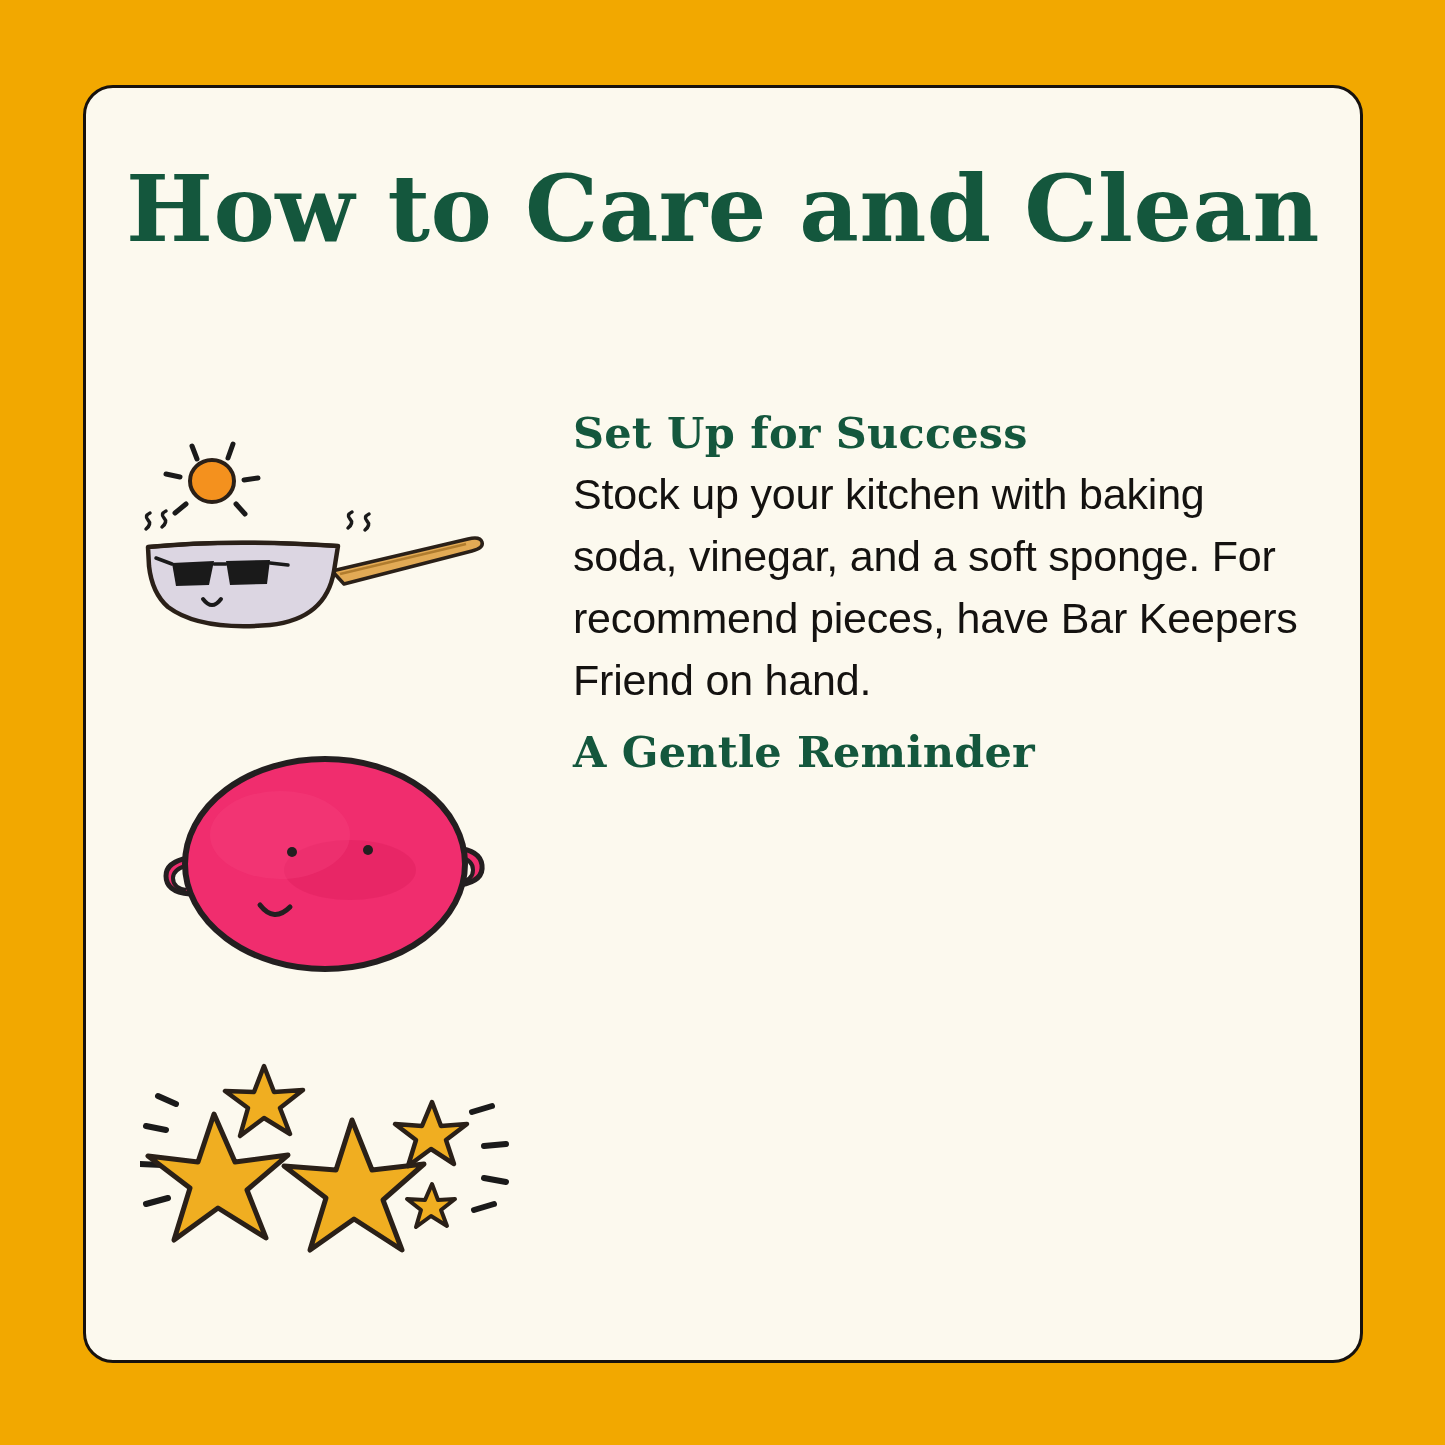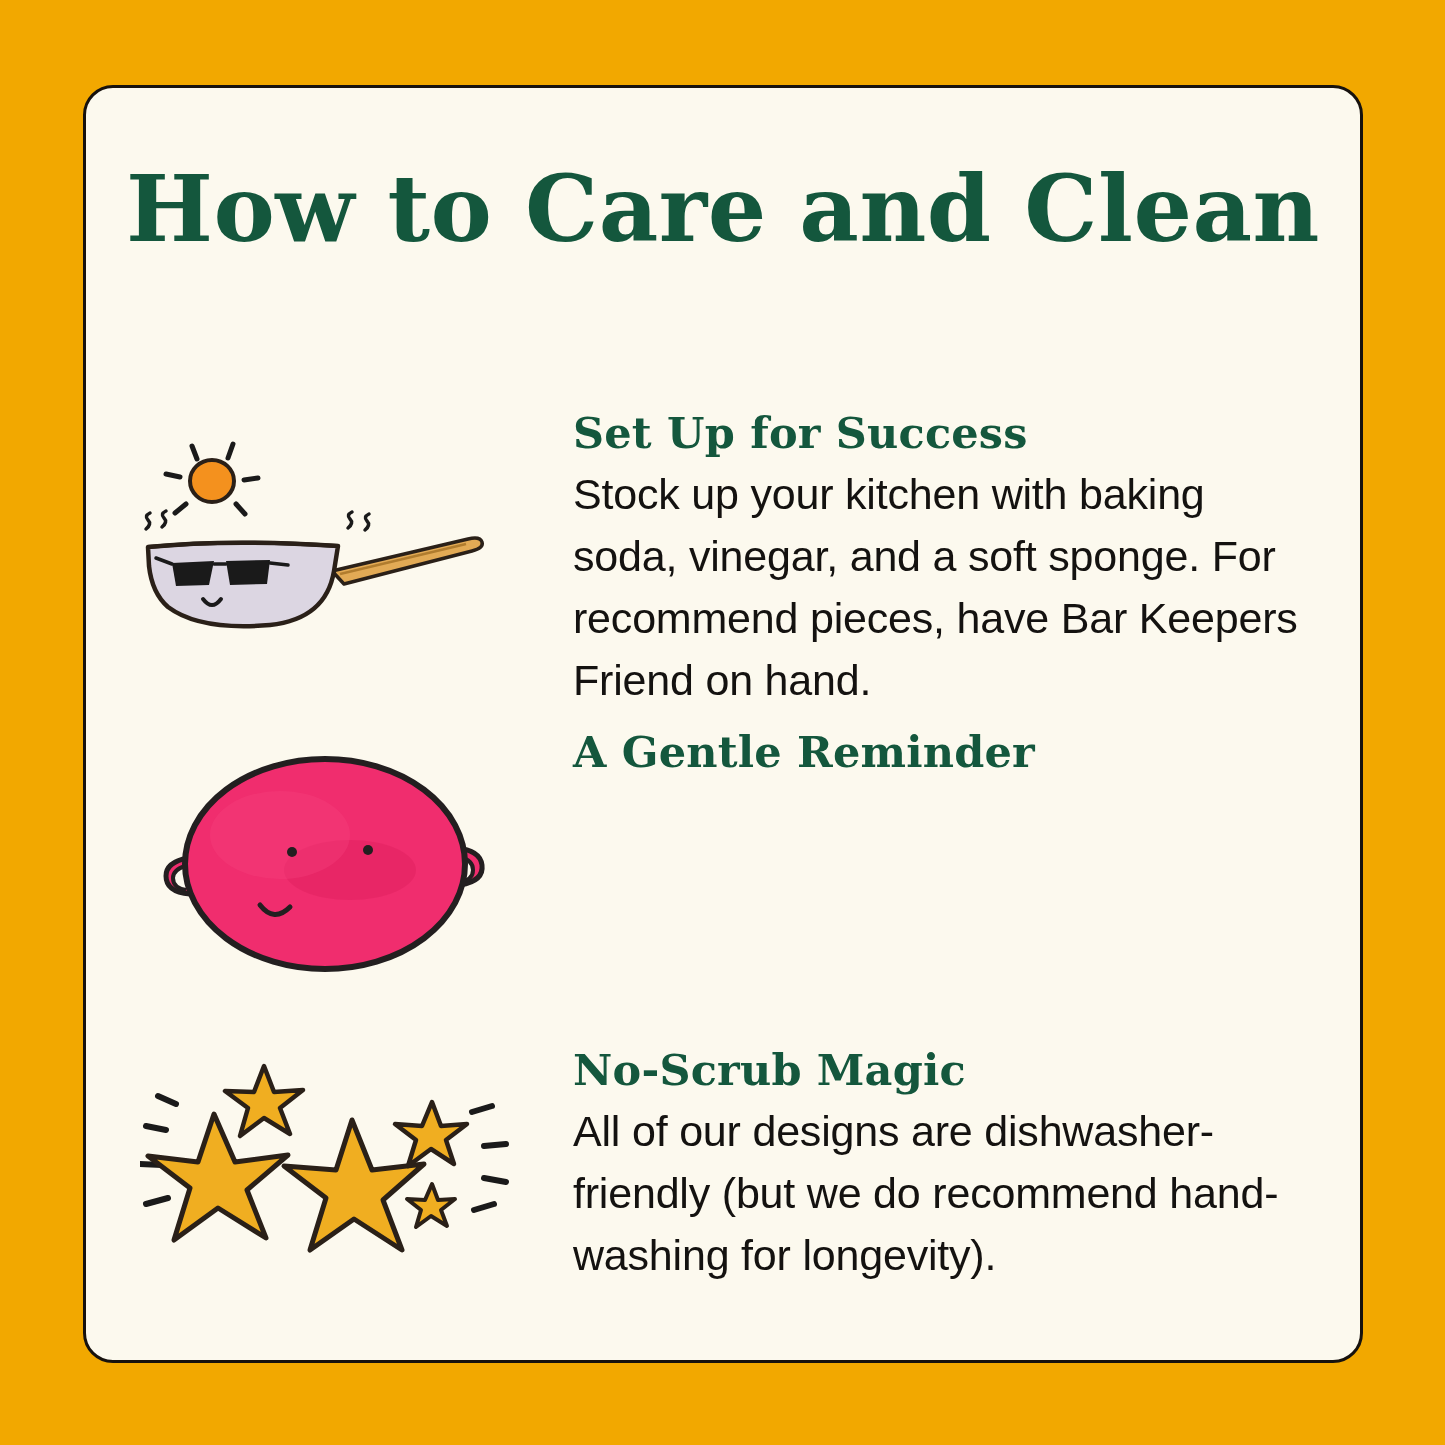--- a/index.html
+++ b/index.html
@@ -217,21 +217,17 @@
 
             <path d="M74 56 L95 104 L148 97 L107 132 L126 180 L78 150 L34 182 L50 130 L8 98 L58 104 Z" fill="#F0AE21" stroke="#2A2018" stroke-width="5" stroke-linejoin="round"></path>
 
             <path d="M212 62 L232 112 L284 106 L243 142 L262 192 L214 161 L170 192 L186 140 L144 108 L196 112 Z" fill="#F0AE21" stroke="#2A2018" stroke-width="5" stroke-linejoin="round"></path>
 
             <path d="M292 44 L301 68 L327 66 L306 82 L314 106 L291 91 L268 108 L276 82 L255 66 L282 68 Z" fill="#F0AE21" stroke="#2A2018" stroke-width="4.5" stroke-linejoin="round"></path>
 
             <path d="M292 126 L298 142 L315 141 L301 152 L307 168 L291 158 L276 169 L281 152 L267 141 L285 142 Z" fill="#F0AE21" stroke="#2A2018" stroke-width="4" stroke-linejoin="round"></path>
           </svg>
         </div>
-        <div class="text-col">
-          <h2 class="sec-heading">No-Scrub Magic</h2>
-          <p class="sec-body">All of our designs are dishwasher-friendly (but we do recommend hand-washing for longevity).</p>
-        </div>
       </div>
 
     </div>
   </div>
 </div>
 
 </body></html>

